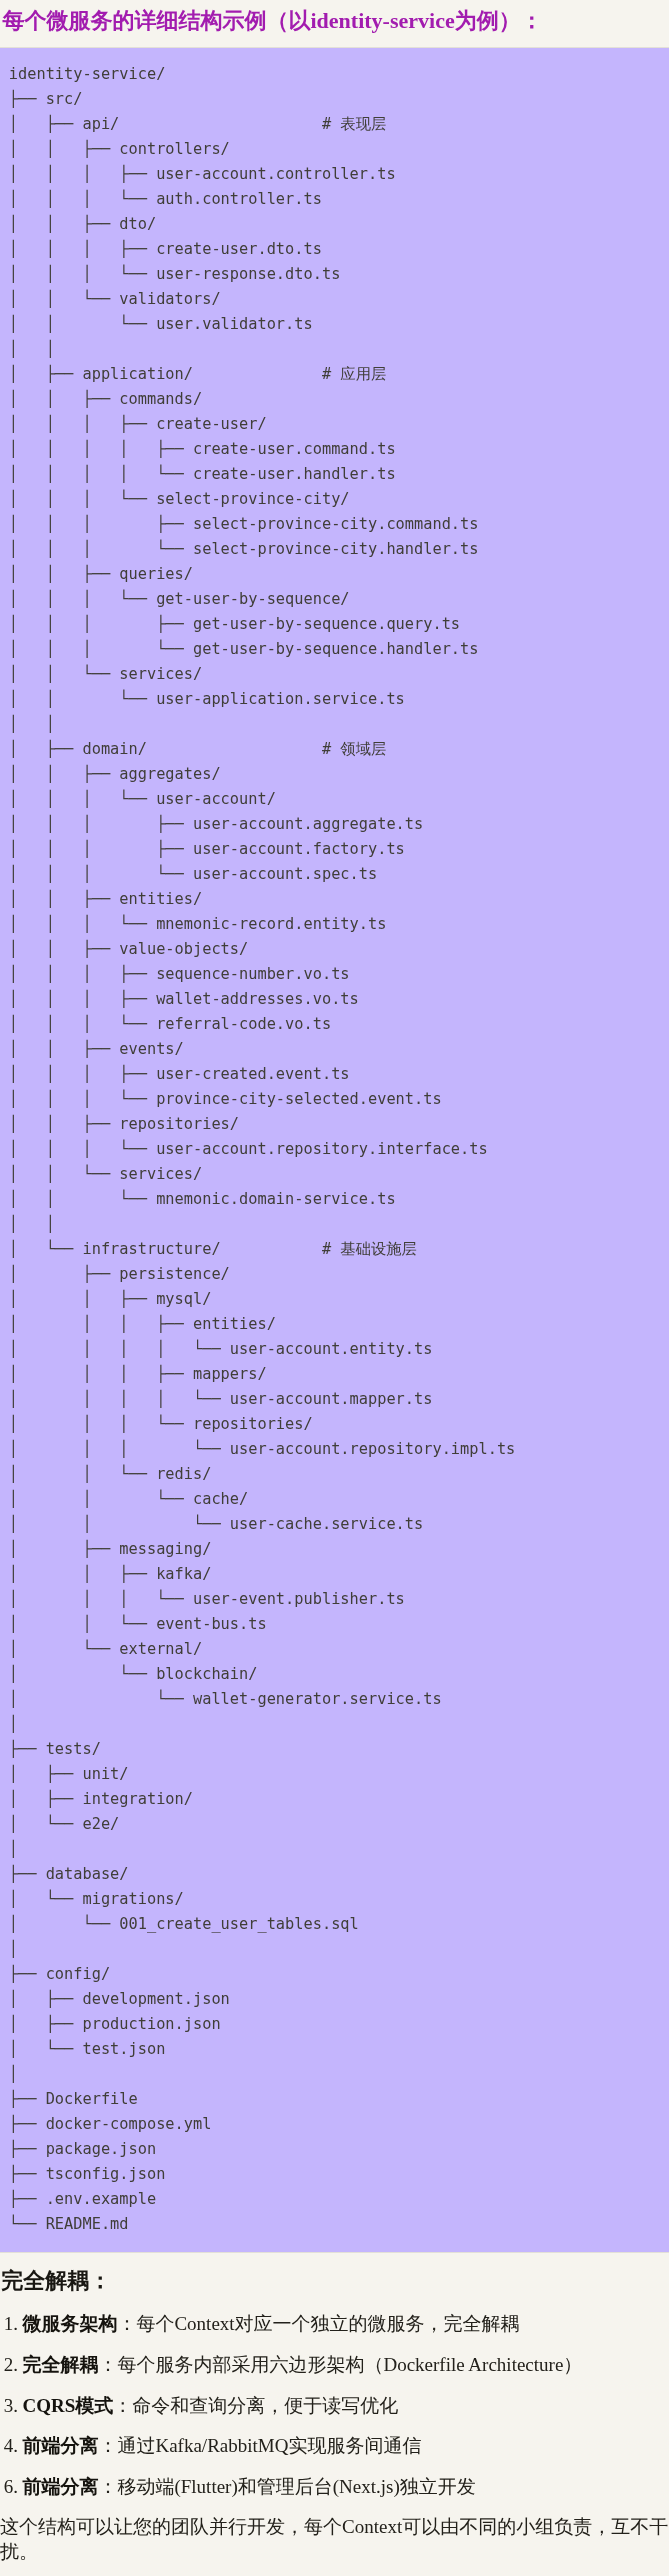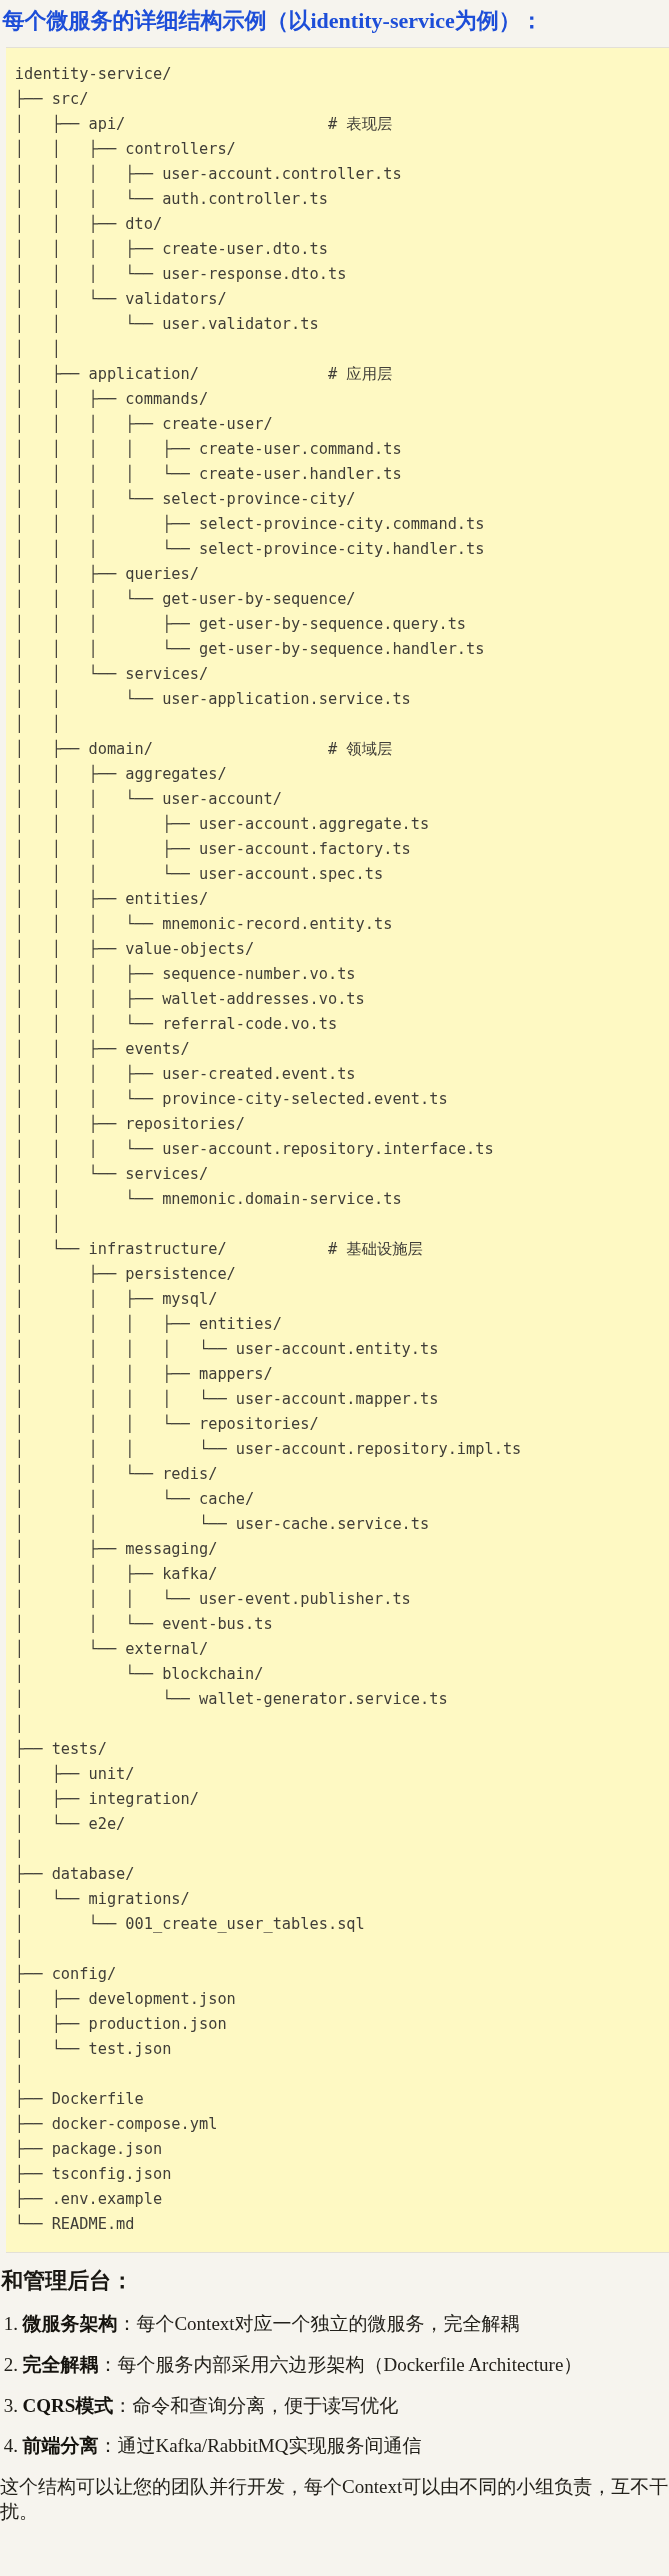--- a/index.html
+++ b/index.html
@@ -11,30 +11,29 @@
     font-family: "Liberation Serif", serif;
   }
   .page { width: 669px; min-height: 2576px; overflow: hidden; }
 
   h1.doc-title {
     margin: 6.3px 0 0 0;
     padding-left: 2.5px;
     font-size: 22px;
     line-height: 30px;
     font-weight: 700;
-    color: #1d4ed8;
+    color: #a21caf;
     font-family: "Liberation Serif", serif;
   }
 
   .code-block {
     margin-top: 10.6px;
-    background: #fef9c3;
+    background: #c4b5fd;
     border-top: 0.6px solid #e3e0d7;
     border-bottom: 0.6px solid #e3e0d7;
-    margin-left: 6px;
   }
   .code-block pre {
     margin: 0;
     padding: 13.8px 6.3px 15px 8.8px;
     font-family: "DejaVu Sans Mono", monospace;
     font-size: 15.3px;
     line-height: 25px;
     color: #403e38;
     white-space: pre;
   }
@@ -160,33 +159,36 @@
 │   └── test.json
 │
 ├── Dockerfile
 ├── docker-compose.yml
 ├── package.json
 ├── tsconfig.json
 ├── .env.example
 └── README.md</pre>
   </div>
 
-  <h2 class="notes-heading">和管理后台：</h2>
+  <h2 class="notes-heading">完全解耦：</h2>
 
   <ol class="notes-list">
     <li>
       <span class="li-num">1.</span><span class="li-label">微服务架构</span><span class="li-text">：每个Context对应一个独立的微服务，完全解耦</span>
     </li>
     <li>
       <span class="li-num">2.</span><span class="li-label">完全解耦</span><span class="li-text">：每个服务内部采用六边形架构（Dockerfile Architecture）</span>
     </li>
     <li>
       <span class="li-num">3.</span><span class="li-label">CQRS模式</span><span class="li-text">：命令和查询分离，便于读写优化</span>
     </li>
     <li>
       <span class="li-num">4.</span><span class="li-label">前端分离</span><span class="li-text">：通过Kafka/RabbitMQ实现服务间通信</span>
     </li>
+    <li>
+      <span class="li-num">6.</span><span class="li-label">前端分离</span><span class="li-text">：移动端(Flutter)和管理后台(Next.js)独立开发</span>
+    </li>
   </ol>
 
   <p class="closing">这个结构可以让您的团队并行开发，每个Context可以由不同的小组负责，互不干扰。</p>
 
 </div>
 
 
 </body></html>

